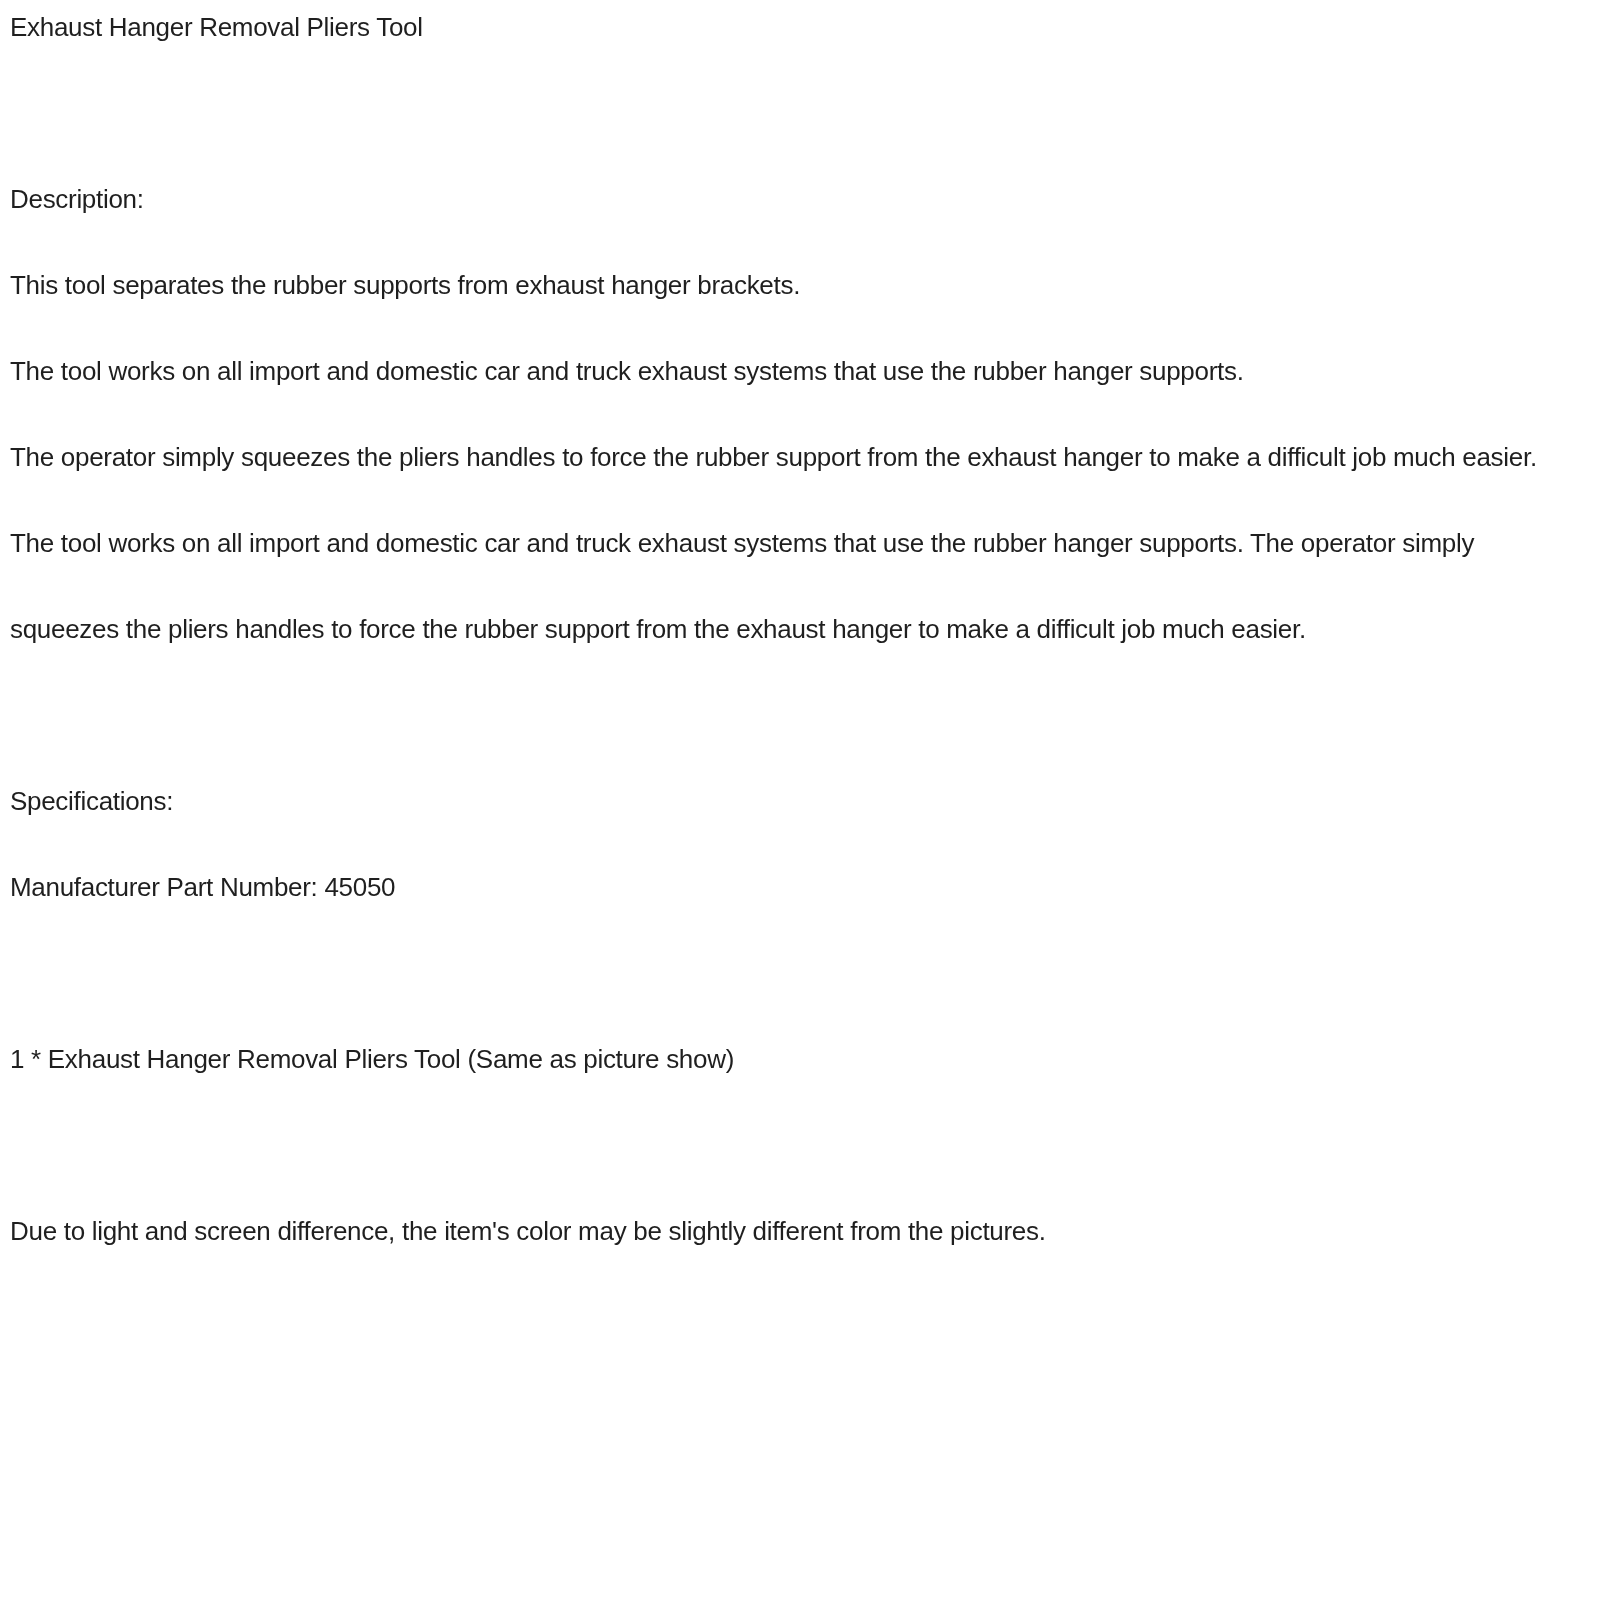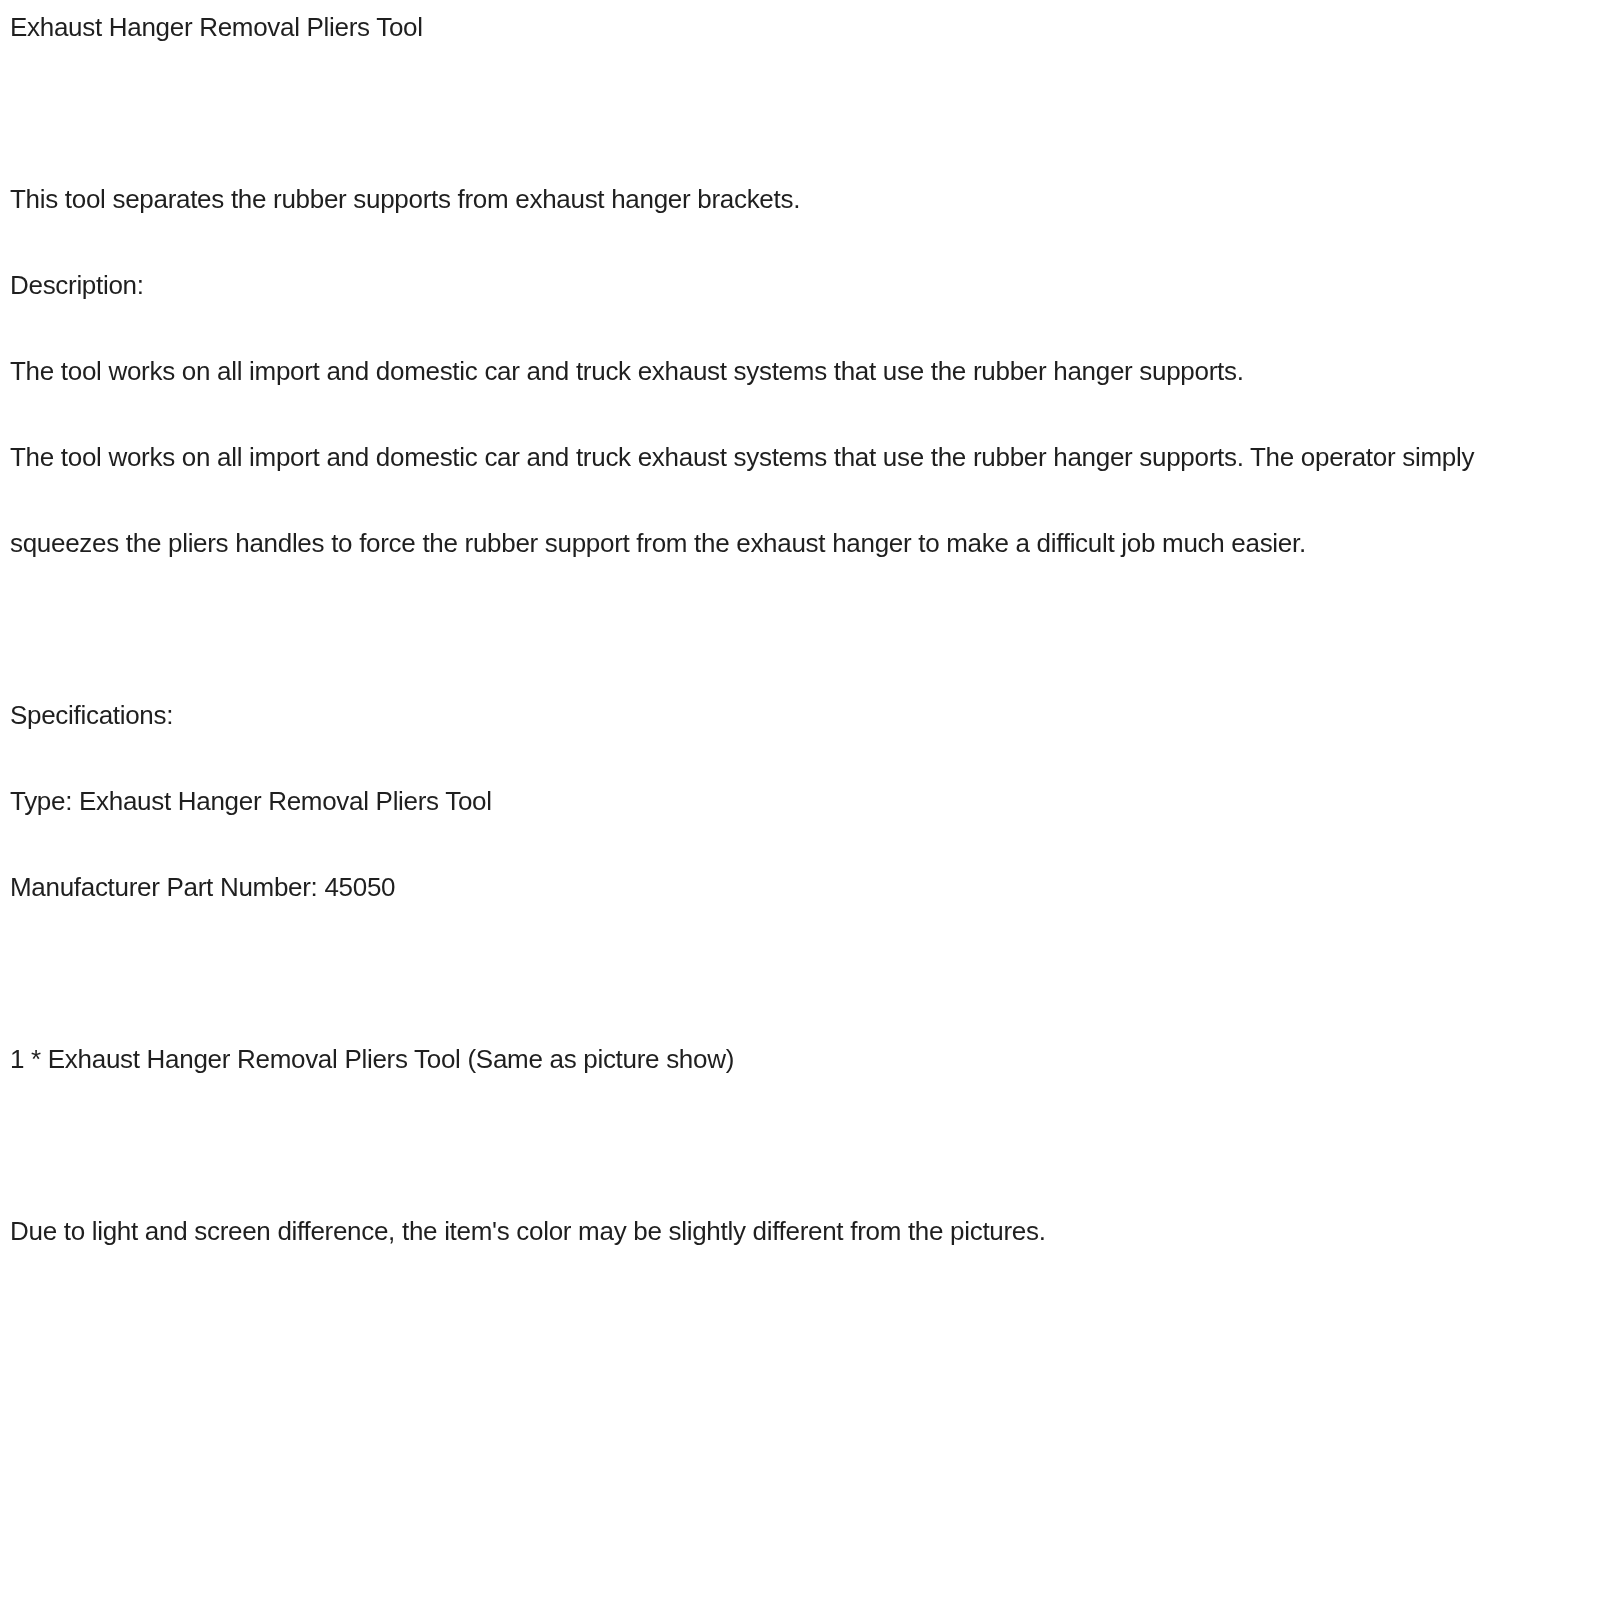--- a/index.html
+++ b/index.html
@@ -32,29 +32,29 @@
   }
 </style>
 </head>
 <body>
 
 <div class="doc">
 
   <div class="line">Exhaust Hanger Removal Pliers Tool</div>
   <div class="line spacer"></div>
 
+  <div class="line">Description:</div>
   <div class="line">This tool separates the rubber supports from exhaust hanger brackets.</div>
-  <div class="line">Description:</div>
   <div class="line">The tool works on all import and domestic car and truck exhaust systems that use the rubber hanger supports.</div>
+  <div class="line">The operator simply squeezes the pliers handles to force the rubber support from the exhaust hanger to make a difficult job much easier.</div>
   <div class="line">The tool works on all import and domestic car and truck exhaust systems that use the rubber hanger supports. The operator simply</div>
   <div class="line">squeezes the pliers handles to force the rubber support from the exhaust hanger to make a difficult job much easier.</div>
   <div class="line spacer"></div>
 
   <div class="line">Specifications:</div>
-  <div class="line">Type: Exhaust Hanger Removal Pliers Tool</div>
   <div class="line">Manufacturer Part Number: 45050</div>
   <div class="line spacer"></div>
 
   <div class="line">1 * Exhaust Hanger Removal Pliers Tool (Same as picture show)</div>
   <div class="line spacer"></div>
 
   <div class="line">Due to light and screen difference, the item's color may be slightly different from the pictures.</div>
 
 </div>
 

